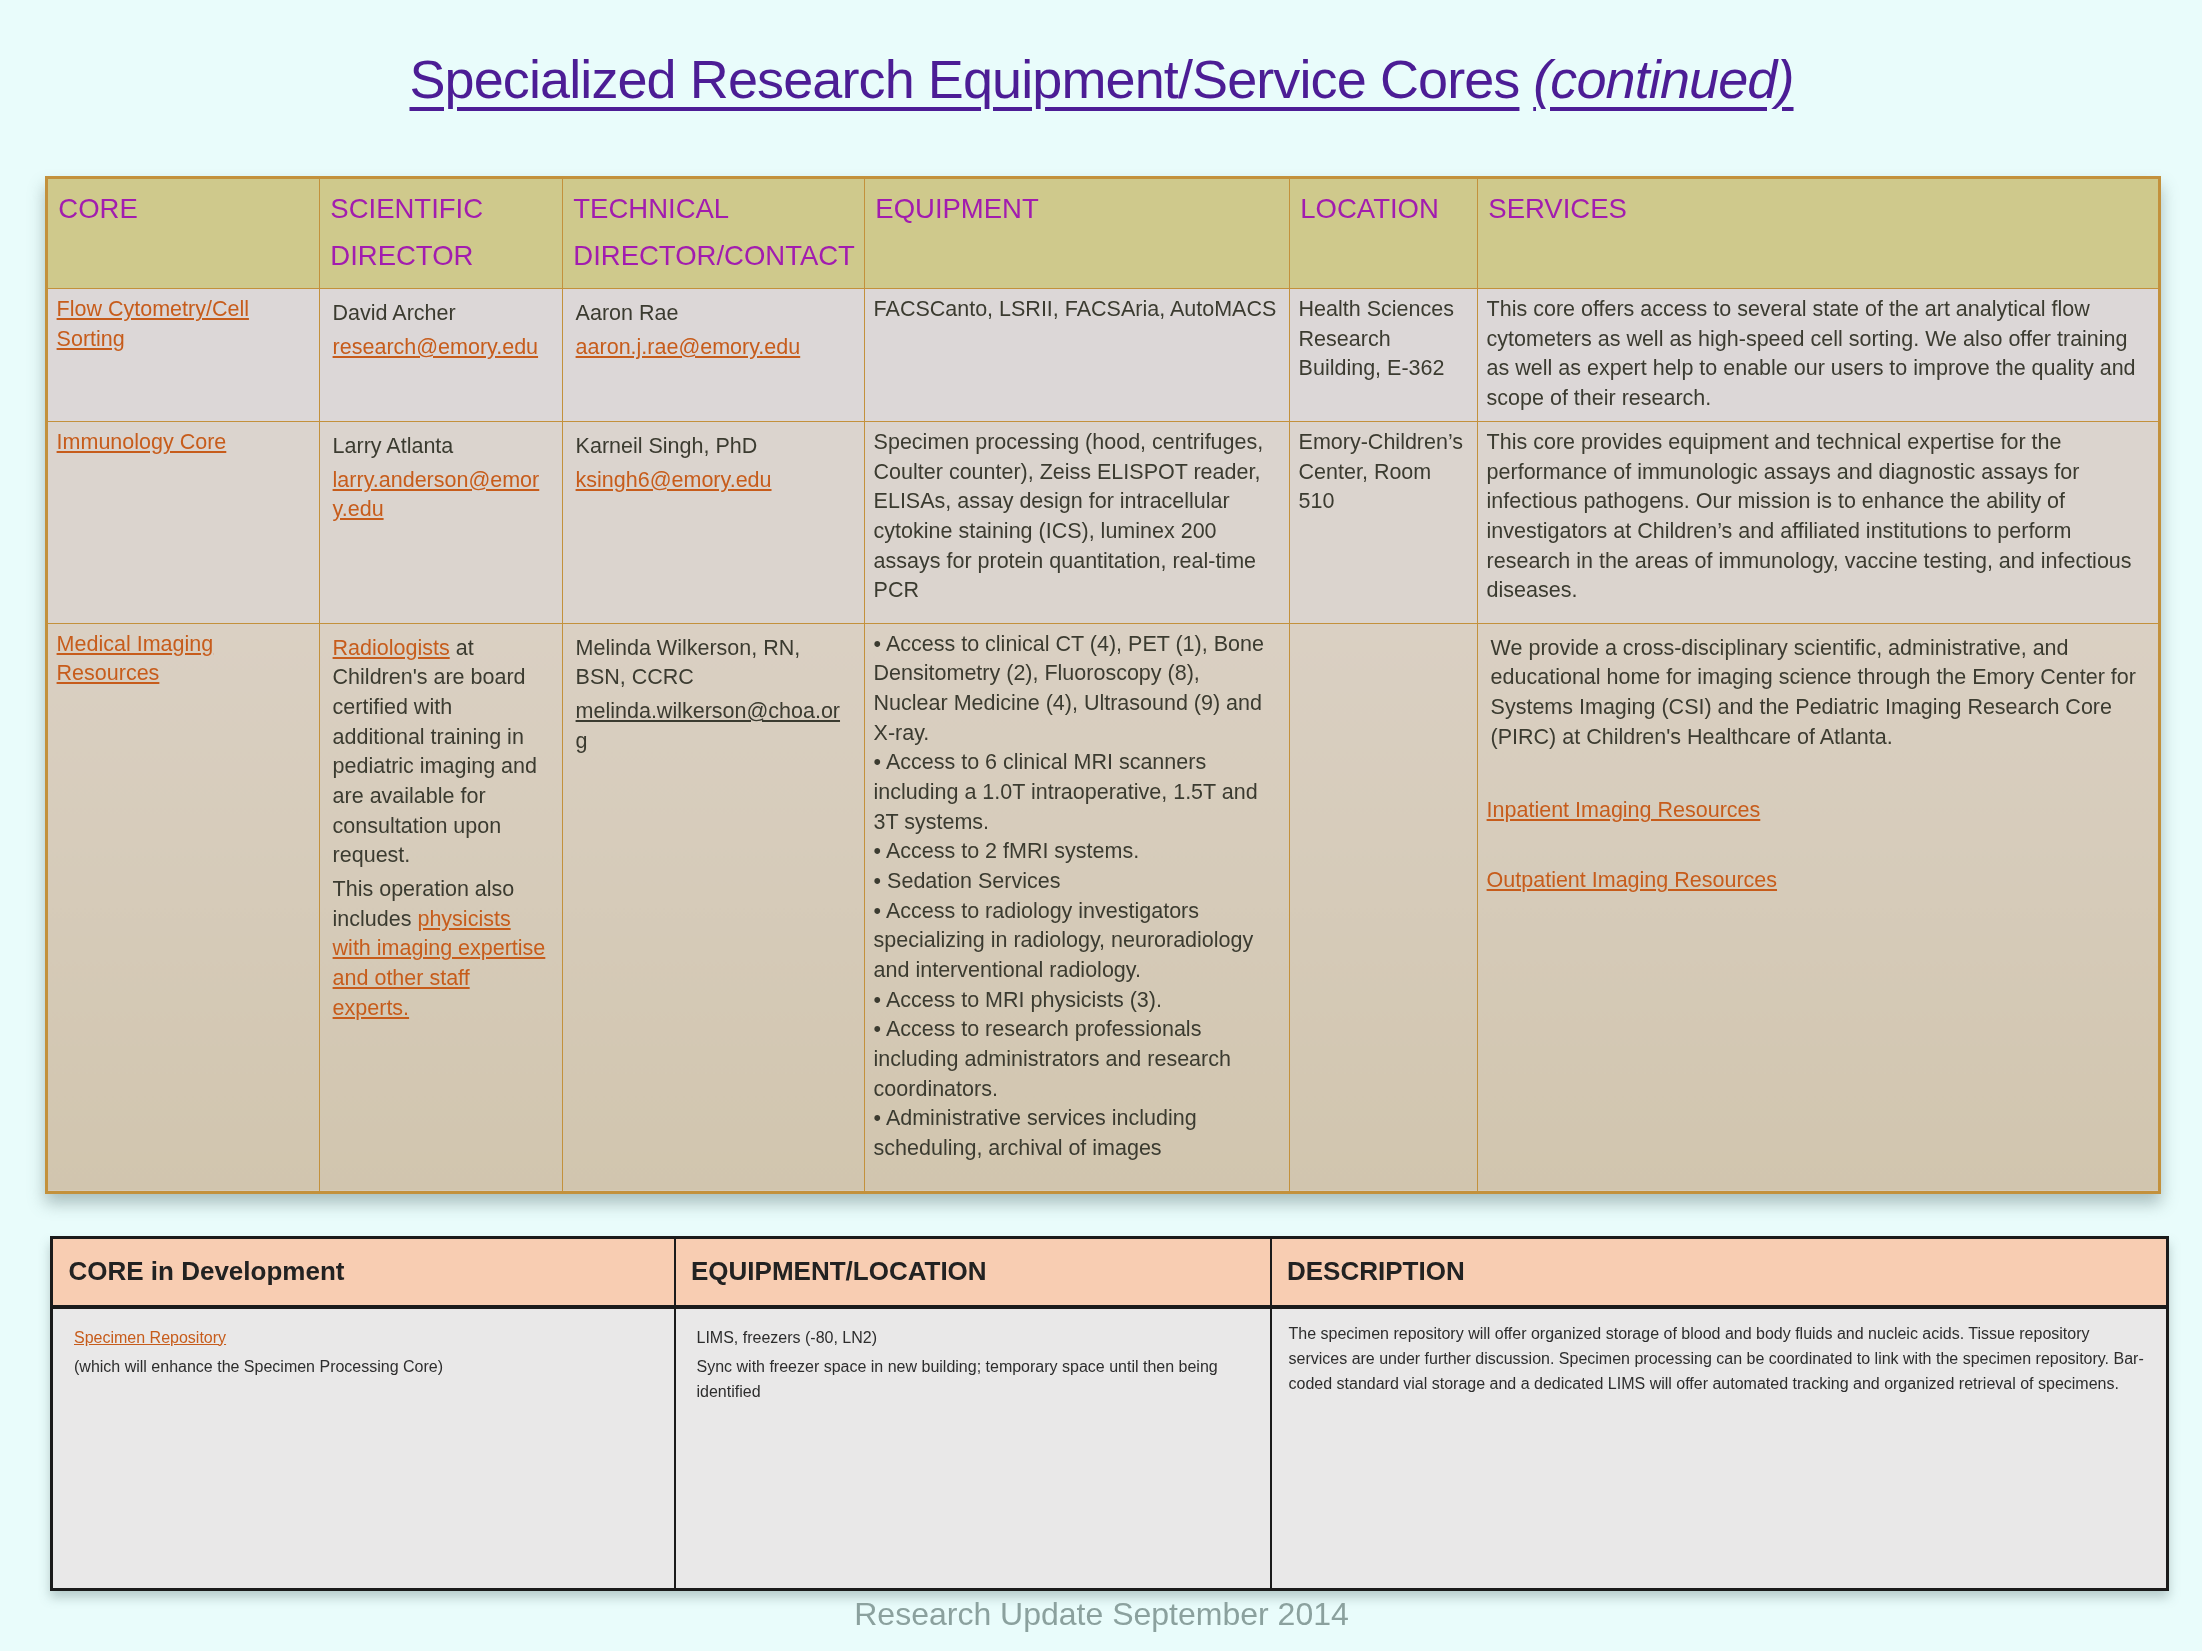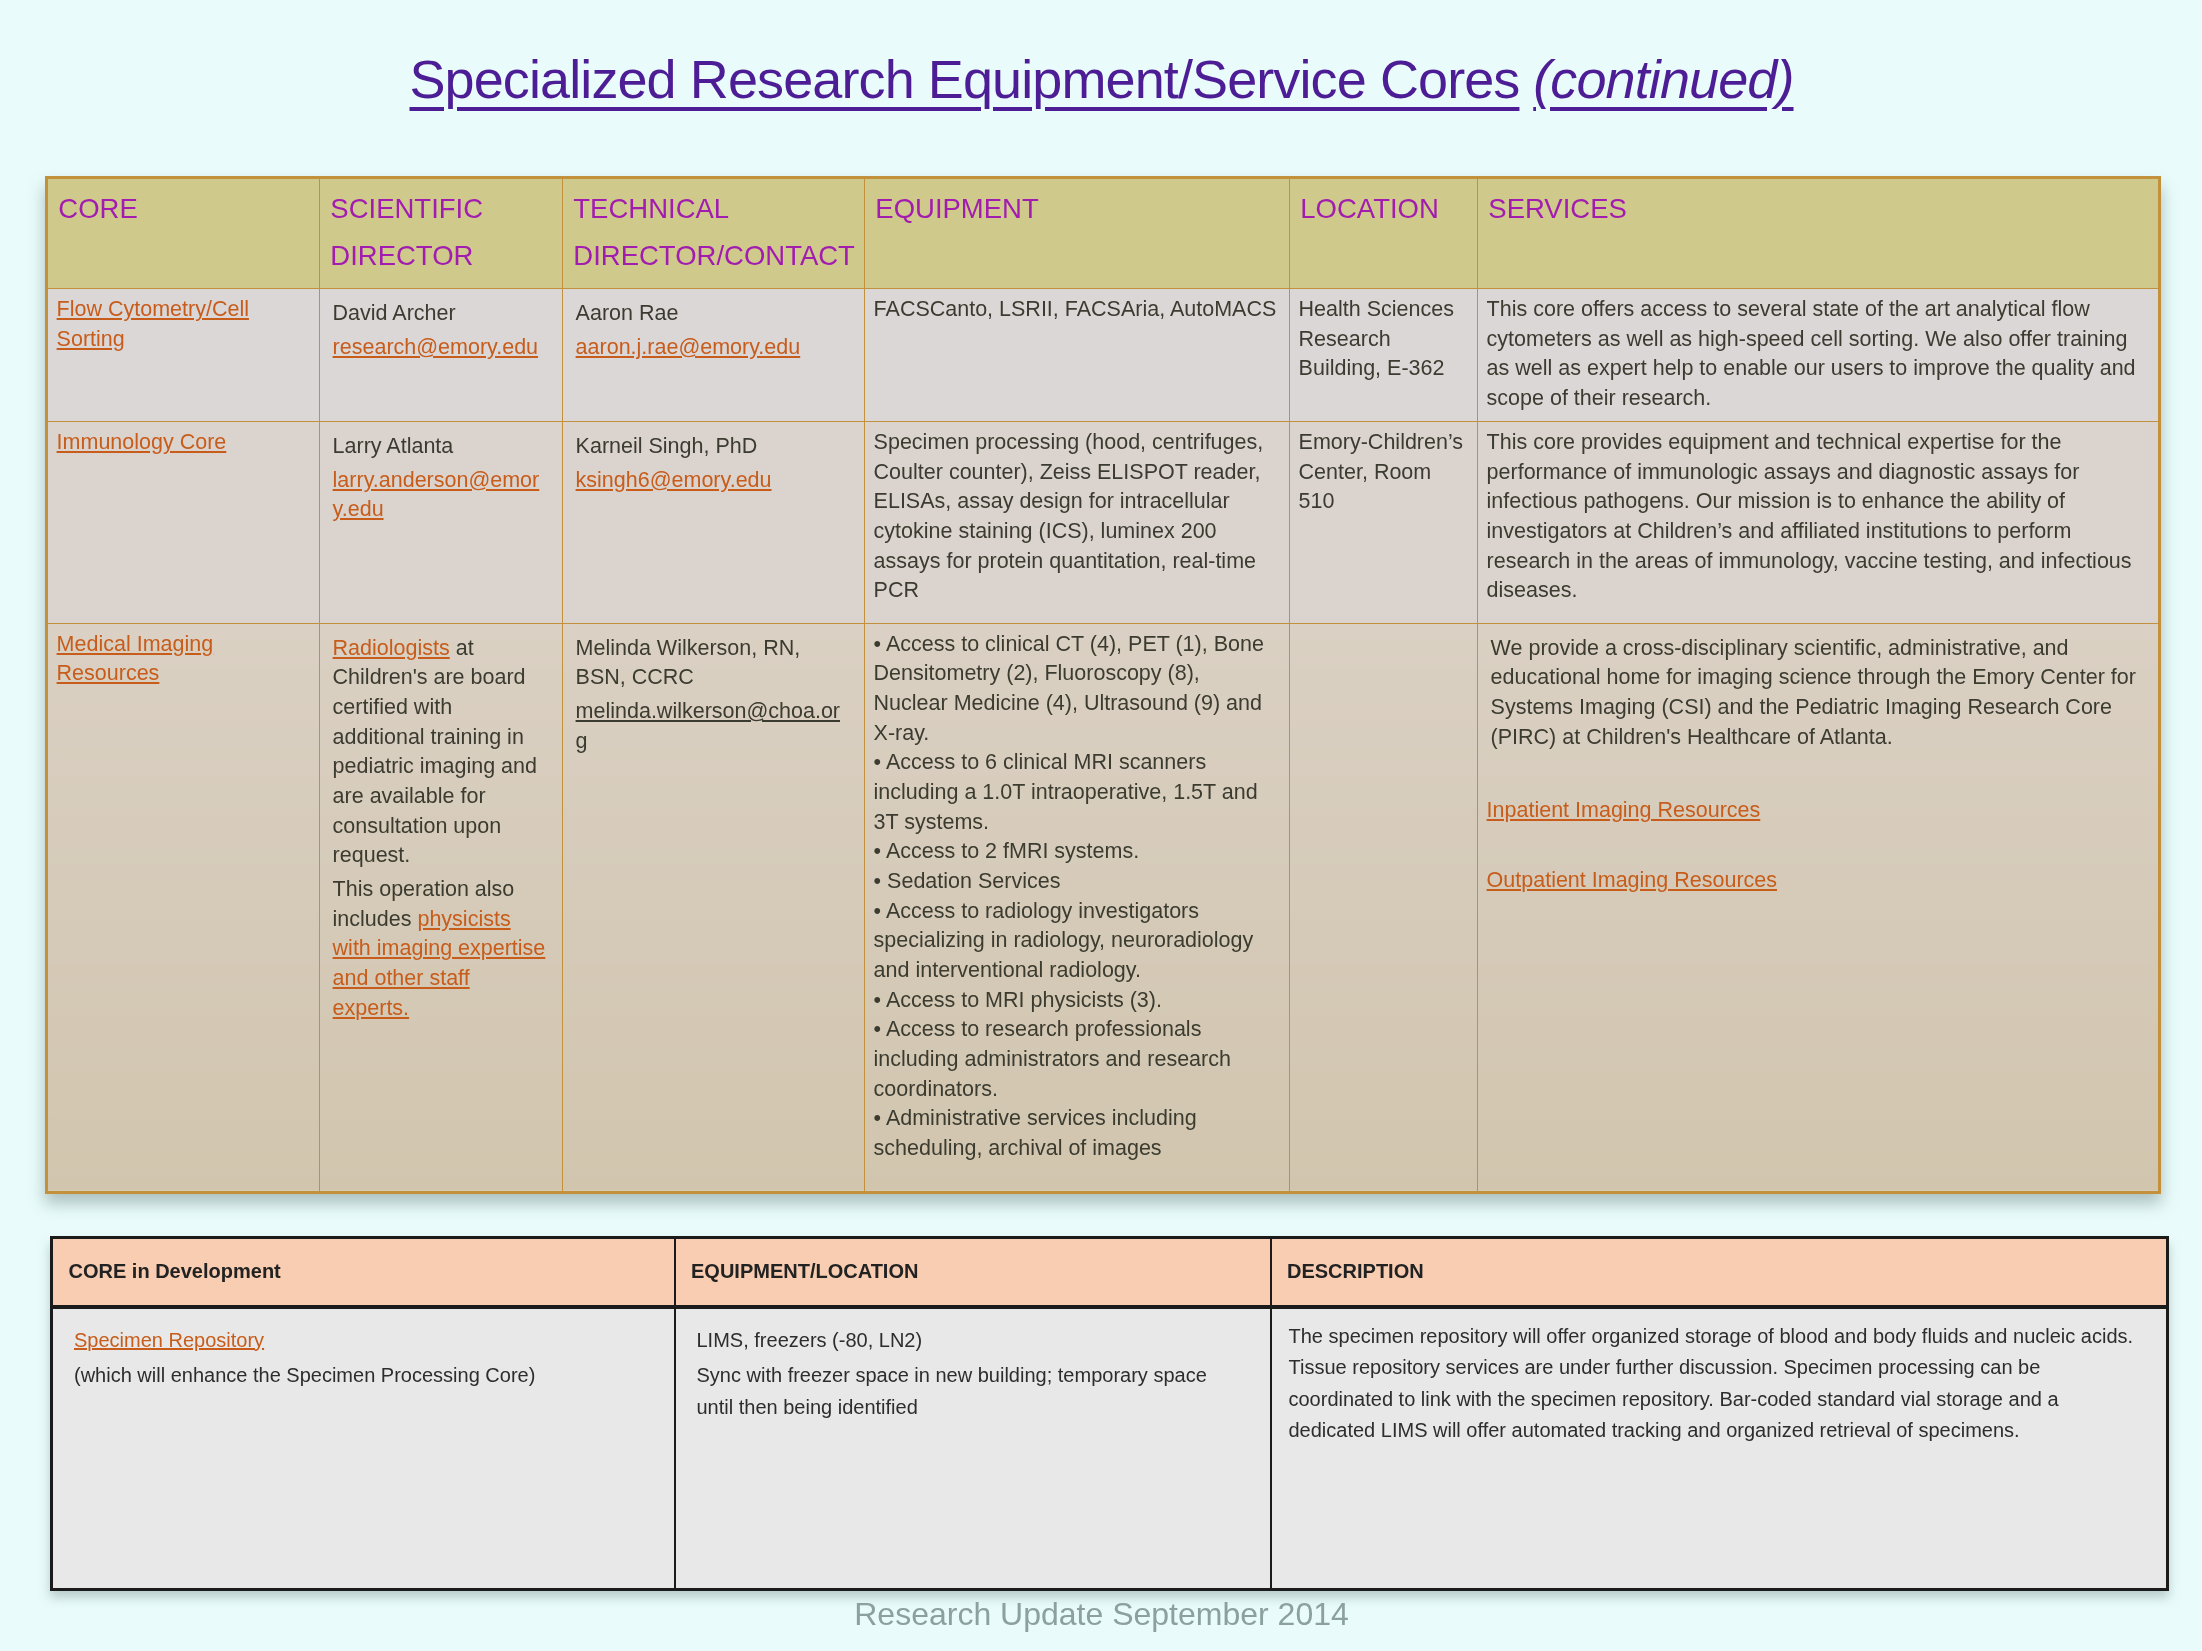--- a/index.html
+++ b/index.html
@@ -55,27 +55,27 @@
 
   
   table.dev {
     position:absolute; left:50px; top:1236px; width:2117px;
     border-collapse:collapse; table-layout:fixed;
     border:3.4px solid #1b1b1b; background:#e9e8e8;
     box-shadow:0 6.9px 10.3px rgba(90,115,115,.35);
   }
   table.dev th {
     background:#f8cdb2; color:#222;
-    font-size:20px; font-weight:bold; text-align:left;
+    font-size:26px; font-weight:bold; text-align:left;
     padding:13.8px 15.5px; border:2.6px solid #1b1b1b; border-bottom:4.3px solid #1b1b1b;
     height:38px; vertical-align:middle;
   }
   table.dev td {
     border:2.6px solid #1b1b1b; vertical-align:top;
-    font-size:20px; line-height:1.58; color:#2d2d2d;
+    font-size:16px; line-height:1.58; color:#2d2d2d;
     padding:12px 17px; height:255px;
   }
   .dev-gap { margin-bottom:50px; }
 
   
   .footer {
     position:absolute; top:1596px; left:0; right:0;
     text-align:center; font-size:32px; color:#8ba19e;
   }
 </style>

